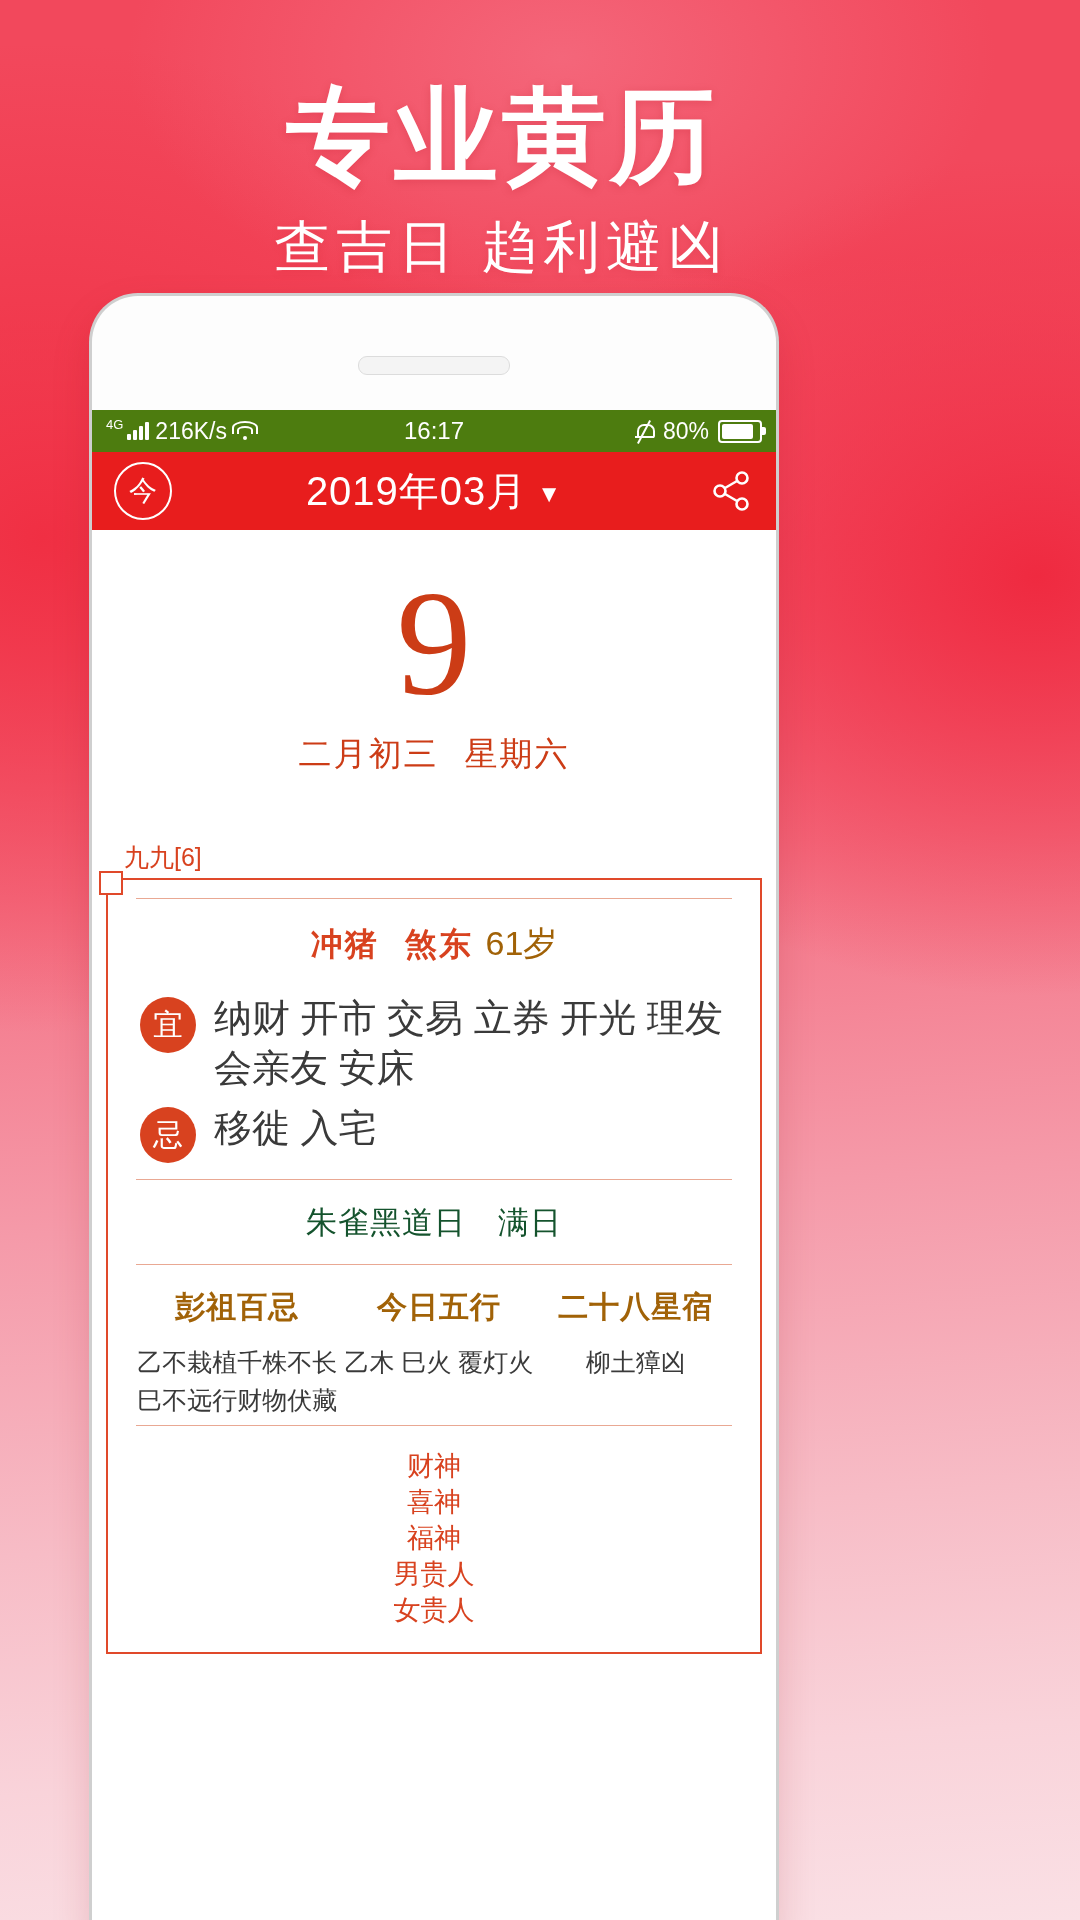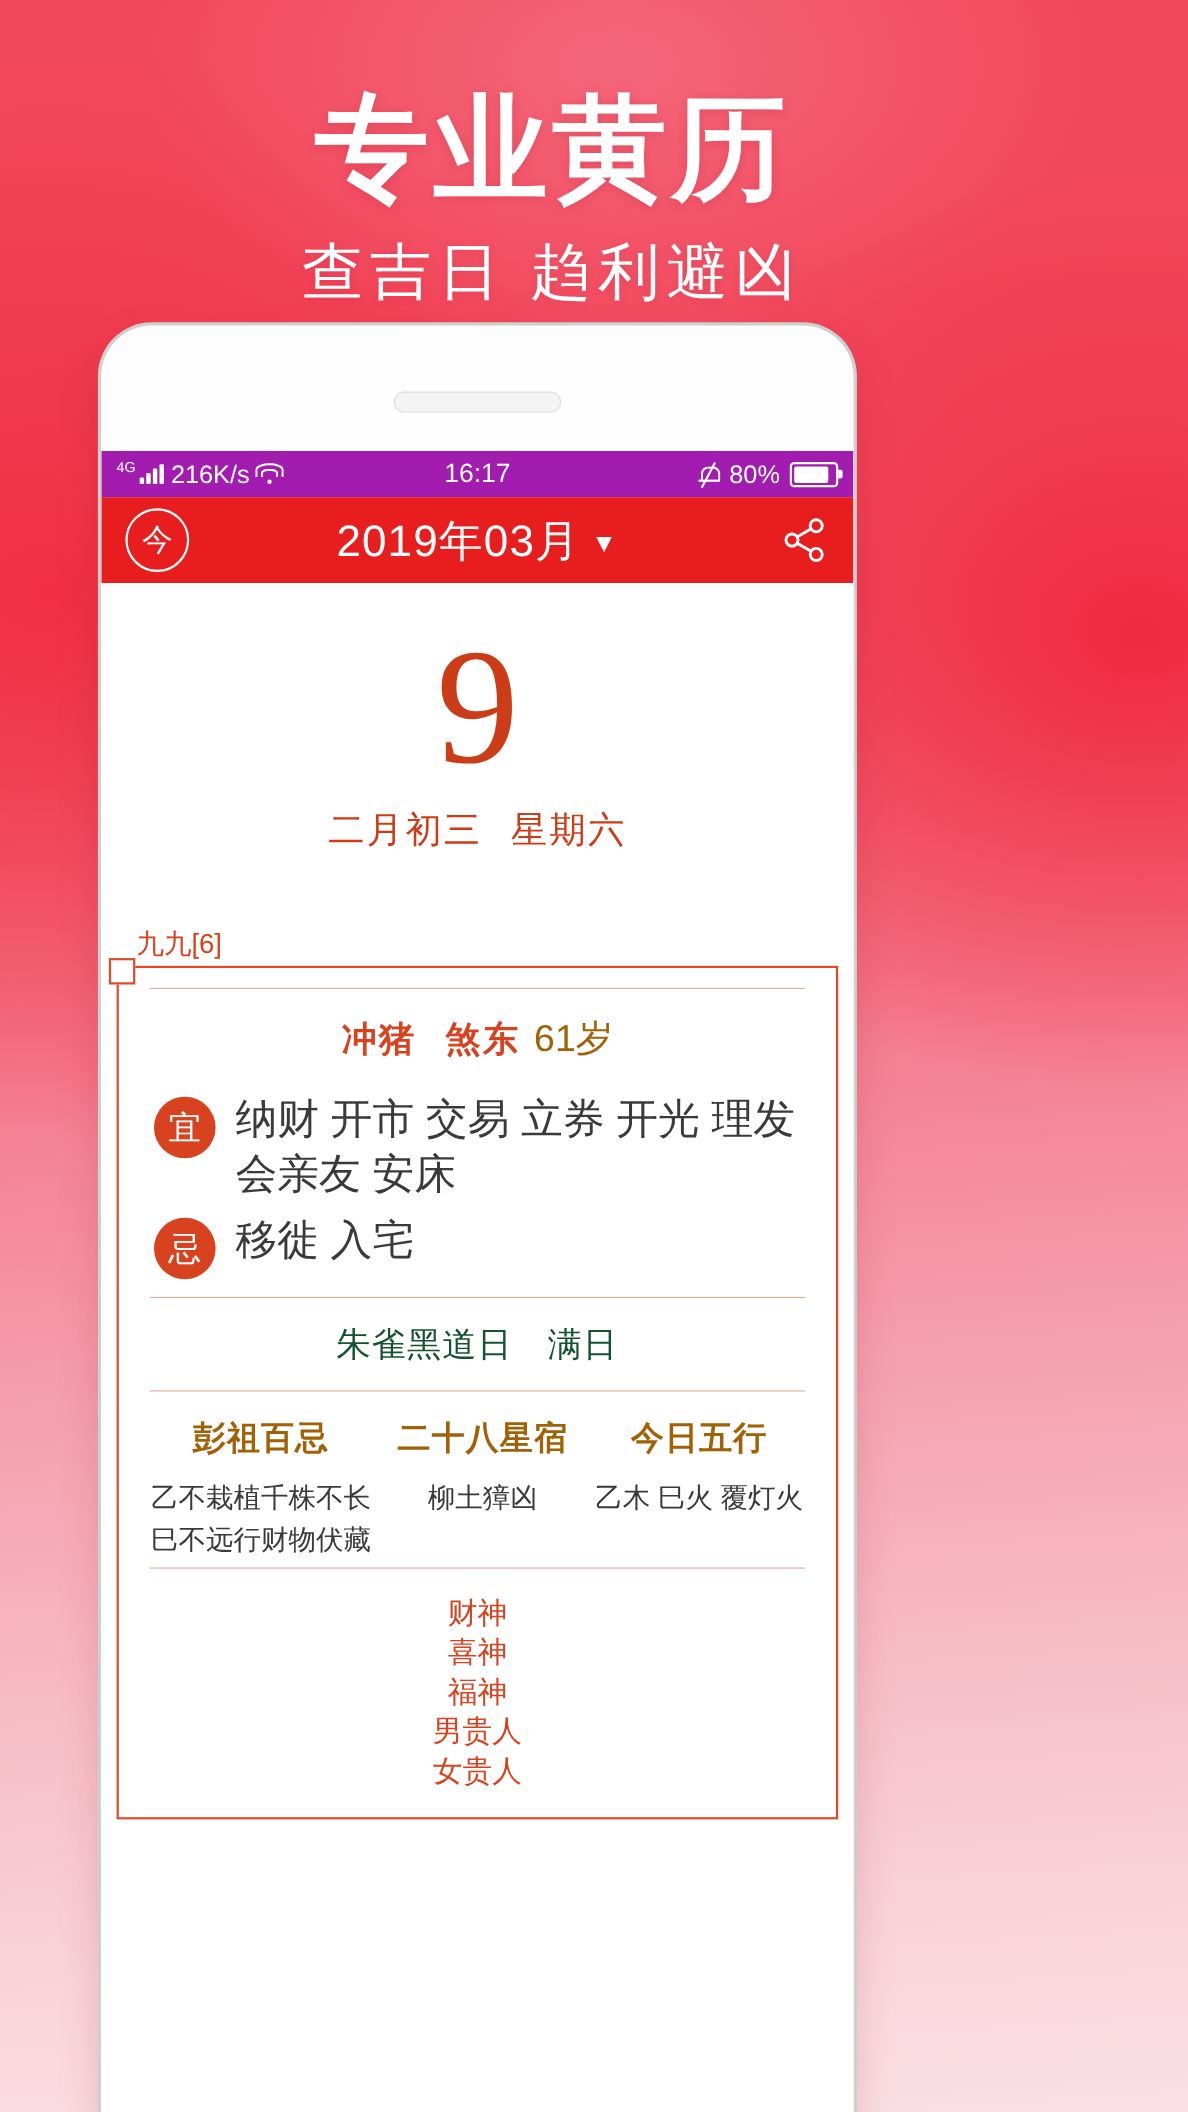--- a/index.html
+++ b/index.html
@@ -38,21 +38,21 @@
   }
   .speaker{
     position:absolute;left:50%;top:60px;transform:translateX(-50%);
     width:150px;height:17px;border-radius:9px;
     background:#f4f4f4;border:1px solid #dcdcdc;
   }
   .screen{position:absolute;left:0;top:114px;width:684px;height:1526px;background:#ffffff;overflow:hidden;}
 
   
   .statusbar{
-    height:42px;background:#a21caf;color:#ffffff;
+    height:42px;background:#4d7c0f;color:#ffffff;
     display:flex;align-items:center;padding:0 14px;
     font-size:23px;position:relative;
   }
   .sb-left{display:flex;align-items:center;gap:6px;}
   .sig{display:flex;align-items:flex-end;gap:2px;height:18px;}
   .sig i{display:block;width:4px;background:#fff;border-radius:1px;}
   .sig i:nth-child(1){height:6px;}
   .sig i:nth-child(2){height:10px;}
   .sig i:nth-child(3){height:14px;}
   .sig i:nth-child(4){height:18px;}
@@ -241,29 +241,29 @@
 
           <div class="triple">
             <div class="tcol left">
               <h4>彭祖百忌</h4>
               <div class="lines">
                 <div>乙不栽植千株不长</div>
                 <div>巳不远行财物伏藏</div>
               </div>
             </div>
             <div class="tcol">
+              <h4>今日五行</h4>
+              <div class="lines">
+                <div>乙木 巳火 覆灯火</div>
+              </div>
+            </div>
+            <div class="tcol">
               <h4>二十八星宿</h4>
               <div class="lines">
                 <div>柳土獐凶</div>
-              </div>
-            </div>
-            <div class="tcol">
-              <h4>今日五行</h4>
-              <div class="lines">
-                <div>乙木 巳火 覆灯火</div>
               </div>
             </div>
           </div>
 
           <div class="rule"></div>
 
           <div class="gods">
             <div>财神</div>
             <div>喜神</div>
             <div>福神</div>

